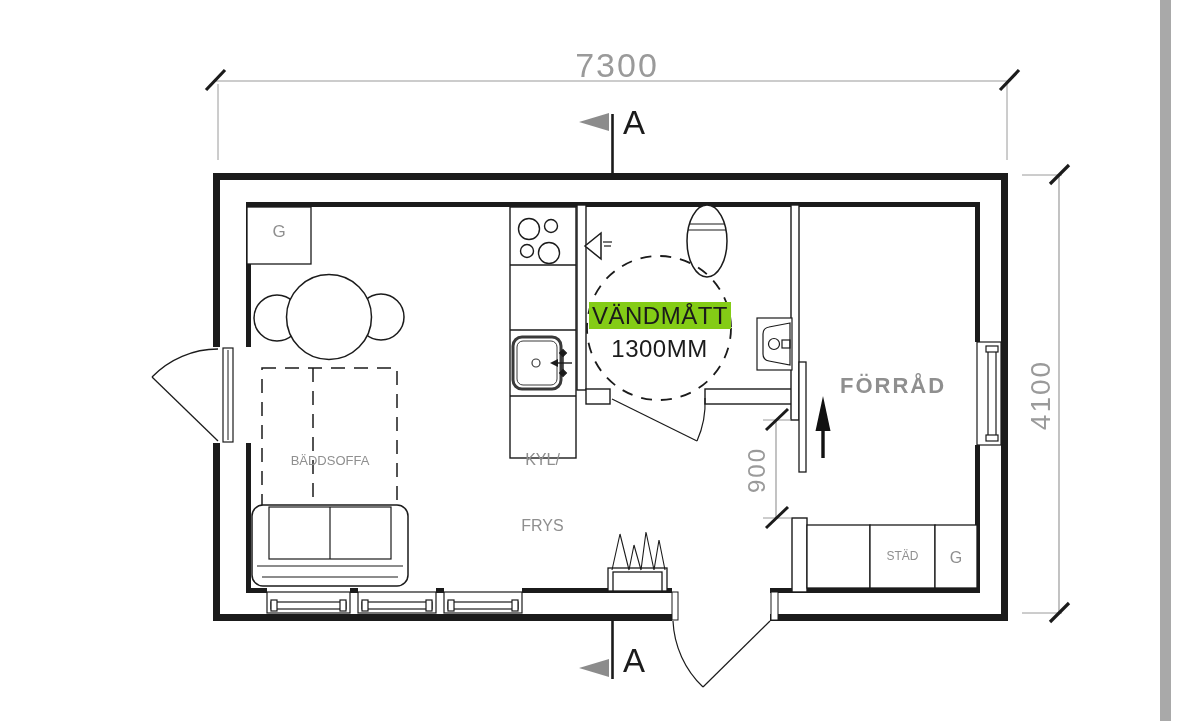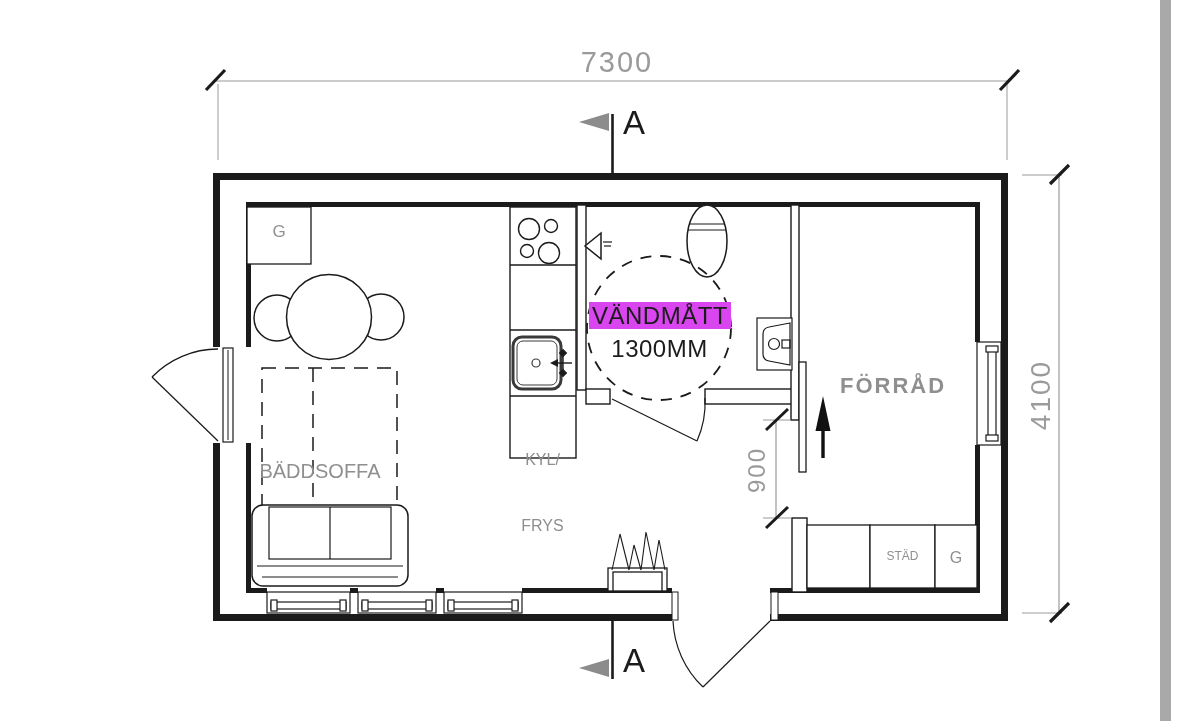--- a/index.html
+++ b/index.html
@@ -203,44 +203,44 @@
     <g>
       <line x1="612.5" y1="114" x2="612.5" y2="173" stroke="#1b1b1b" stroke-width="2.6"></line>
       <polygon points="609,113 609,131 579,122" fill="#8c8c8c" stroke="none"></polygon>
     </g>
     <g>
       <line x1="612.5" y1="620" x2="612.5" y2="679" stroke="#1b1b1b" stroke-width="2.6"></line>
       <polygon points="609,659 609,677 579,668" fill="#8c8c8c" stroke="none"></polygon>
     </g>
   </svg>
 
-  <div class="dimlbl" style="left:572px;top:46px;width:90px;font-size:29px;">7300</div>
+  <div class="dimlbl" style="left:572px;top:46px;width:90px;font-size:34px;">7300</div>
 
   <div class="dimlbl rot" style="left:981px;top:379px;width:120px;font-size:28px;">4100</div>
 
   <div class="dimlbl rot" style="left:712px;top:456px;width:90px;font-size:24px;">900</div>
 
   <div class="blklbl" style="left:616px;top:104px;width:36px;font-size:33px;">A</div>
 
   <div class="blklbl" style="left:616px;top:642px;width:36px;font-size:33px;">A</div>
 
 
   <div class="lbl" style="left:247px;top:222px;width:64px;font-size:17px;">G</div>
 
   <div class="lbl" style="left:509px;top:405px;width:67px;font-size:16px;line-height:22px;">
     <div>KYL/</div>
     <div>FRYS</div>
   </div>
 
   <div class="blklbl" style="left:589px;top:299px;width:141px;font-size:24px;line-height:33px;letter-spacing:0.5px;">
-    <span style="background:#d946ef;padding:0 3px;">VÄNDMÅTT</span><br>
+    <span style="background:#84cc16;padding:0 3px;">VÄNDMÅTT</span><br>
     <span style="background:#fff;padding:0 3px;">1300MM</span>
   </div>
 
-  <div class="lbl" style="left:252px;top:453px;width:136px;font-size:20px;margin-top:7px;">BÄDDSOFFA</div>
+  <div class="lbl" style="left:262px;top:453px;width:136px;font-size:13px;">BÄDDSOFFA</div>
 
   <div class="lbl" style="left:833px;top:373px;width:120px;font-size:22px;letter-spacing:2px;font-weight:bold;">FÖRRÅD</div>
 
 
   <div class="lbl" style="left:870px;top:549px;width:65px;font-size:12px;">STÄD</div>
 
   <div class="lbl" style="left:935px;top:549px;width:42px;font-size:16px;">G</div>
 
   <div id="scrollbar" style="left: 1160px; background: rgb(169, 169, 169);"></div>
 

